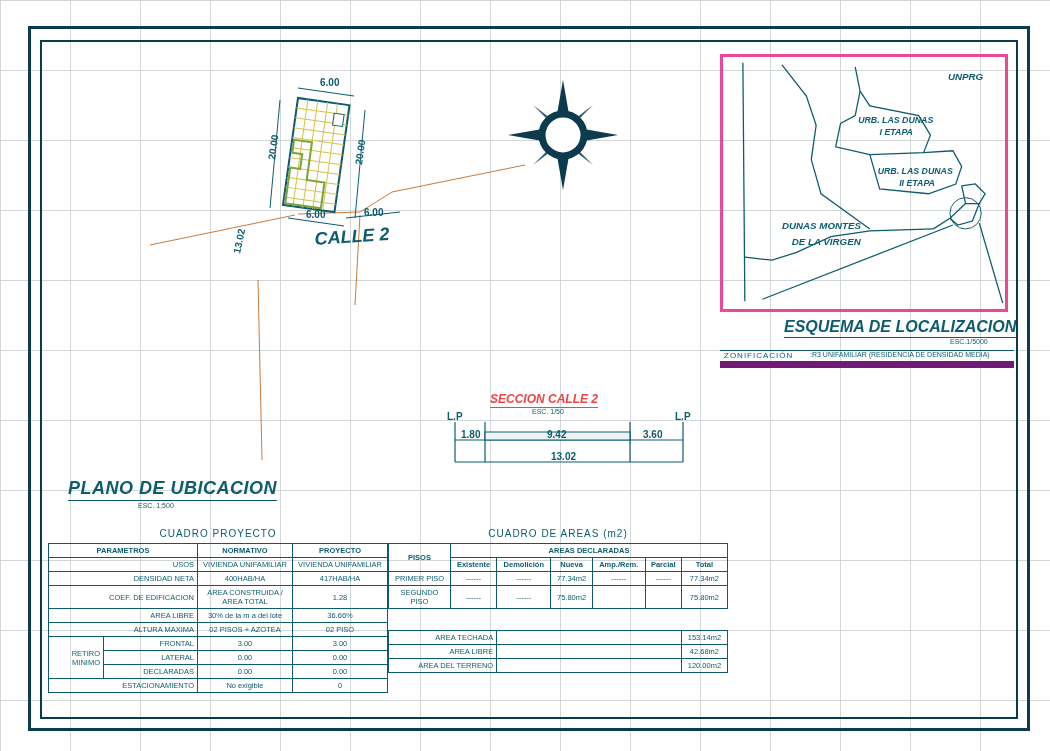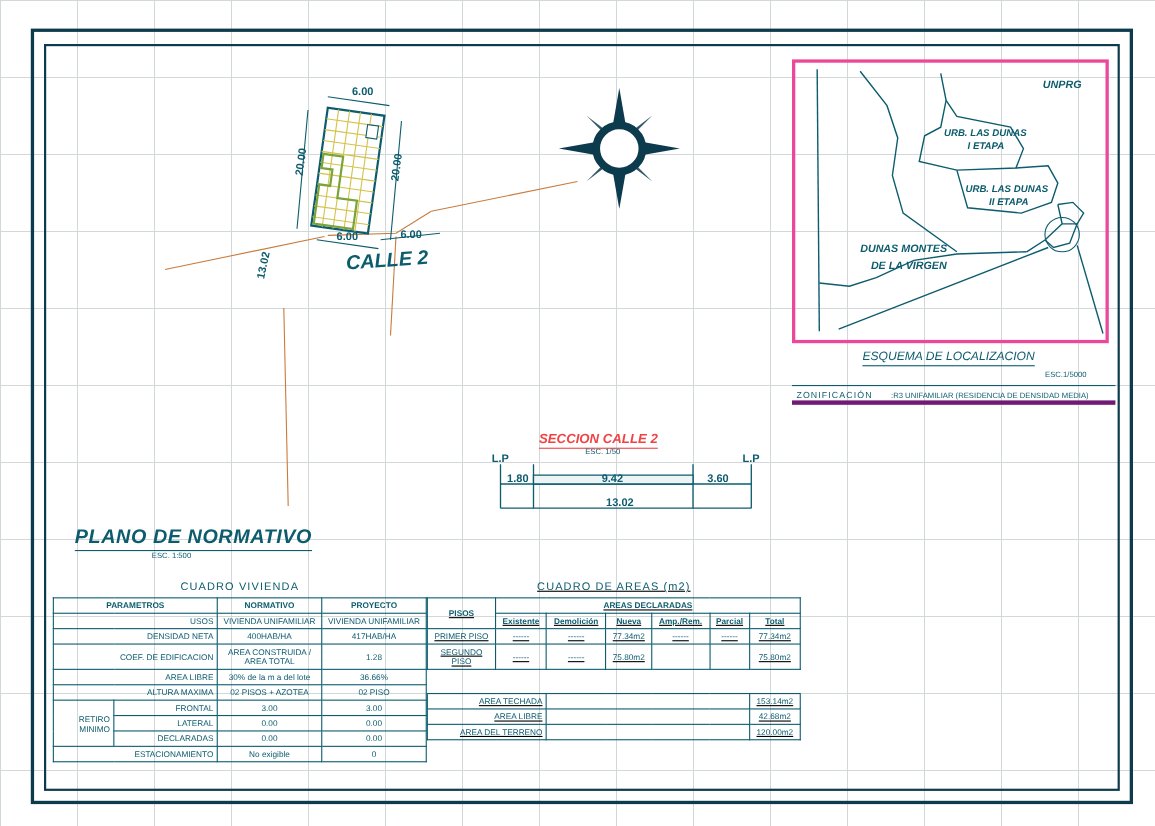--- a/index.html
+++ b/index.html
@@ -34,26 +34,26 @@
   
   .title-ubic {
     position: absolute; left: 68px; top: 478px;
     font-weight: 800; font-style: italic; color: #0c5c6e;
     font-size: 18px; letter-spacing: .5px;
     text-decoration: underline; text-underline-offset: 6px;
   }
   .title-ubic-sub { position:absolute; left:138px; top:502px; font-size:7px; color:#0c5c6e;}
   .title-local {
     position: absolute; left: 784px; top: 318px;
-    font-weight: 400; font-style: italic; color: #0c5c6e;
-    font-size: 11px;
+    font-weight: 700; font-style: italic; color: #0c5c6e;
+    font-size: 16px;
     text-decoration: underline; text-underline-offset: 5px;
   }
   .title-local-sub { position:absolute; left:950px; top:338px; font-size:7px; color:#0c5c6e;}
-  .zon-row { position:absolute; left:720px; top:350px; right:36px; border-top:1px solid #0c5c6e; border-bottom:4px solid #701a75; height:18px; font-size:8px; color:#0c5c6e; display:flex; align-items:flex-end;}
+  .zon-row { position:absolute; left:720px; top:350px; right:36px; border-top:1px solid #0c5c6e; border-bottom:7px solid #701a75; height:18px; font-size:8px; color:#0c5c6e; display:flex; align-items:flex-start;}
   .zon-row .lab { width:90px; padding-left:4px; letter-spacing:1px;}
   .zon-row .val { flex:1; font-size:7px;}
   
   .locator {
     position: absolute; left: 720px; top: 54px; width: 288px; height: 258px;
     border: 3px solid #ec4899;
   }
   .locator svg { width:100%; height:100%; }
   .loc-label { font-size: 10px; font-weight: 800; font-style: italic; fill:#0c5c6e; }
   .loc-label-sm { font-size: 9px; font-weight: 800; font-style: italic; fill:#0c5c6e; }
@@ -67,21 +67,21 @@
   .section { position:absolute; left:435px; top:392px; width:260px; height:100px;}
   .sec-title { position:absolute; left:490px; top:392px; font-size:12px; font-weight:800; color:#ef4444; text-decoration:underline; text-underline-offset:4px; font-style:italic;}
   .sec-sub { position:absolute; left:532px; top:408px; font-size:7px; color:#0c5c6e;}
   
   .tables { position:absolute; left:48px; top:524px; right:36px; }
   table { border-collapse: collapse; }
   td, th { border: 1px solid #0c5c6e; font-size:7.5px; color:#0c5c6e; padding:2px 3px; text-align:center; vertical-align:middle;}
   th { font-weight:600; }
   .tbl-title { font-size:10px; color:#0c5c6e; letter-spacing:1px; text-align:center; padding:4px 0;}
   .norma { position:absolute; left:0; top:0; width:340px;}
-  .areas { position:absolute; left:340px; top:0; width:340px;text-decoration:underline;}
+  .areas { position:absolute; left:340px; top:0; width:340px;}
   .left-col { text-align:right; padding-left:5px;}
 </style>
 </head>
 <body>
 
 <div class="grid"></div>
 <div class="frame-outer"></div>
 <div class="frame-inner"></div>
 
 <div class="compass">
@@ -200,27 +200,27 @@
     </g>
     <text x="12" y="28" class="dim-txt" font-size="7">L.P</text>
     <text x="240" y="28" class="dim-txt" font-size="7">L.P</text>
     <text x="26" y="46" class="dim-txt">1.80</text>
     <text x="112" y="46" class="dim-txt">9.42</text>
     <text x="208" y="46" class="dim-txt">3.60</text>
     <text x="116" y="68" class="dim-txt">13.02</text>
   </svg>
 </div>
 
-<div class="title-ubic">PLANO DE NORMATIVO</div>
+<div class="title-ubic">PLANO DE UBICACION</div>
 <div class="title-ubic-sub">ESC. 1:500</div>
 
 <div class="tables">
 
   <div class="norma">
-    <div class="tbl-title">CUADRO VIVIENDA</div>
+    <div class="tbl-title">CUADRO PROYECTO</div>
     <table style="width:100%">
       <tbody>
           <tr>
         <th colspan="2" style="width:150px">PARAMETROS</th>
         <th style="width:95px">NORMATIVO</th>
         <th style="width:95px">PROYECTO</th>
       </tr>
       </tbody>
         <tbody id="cn-rows">
           <tr>

